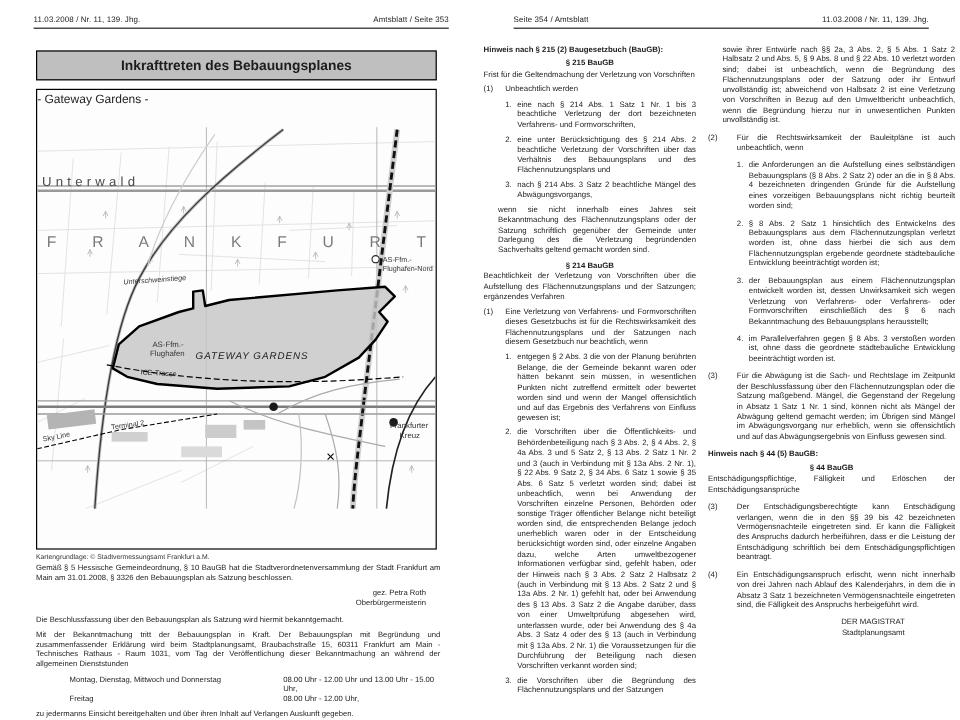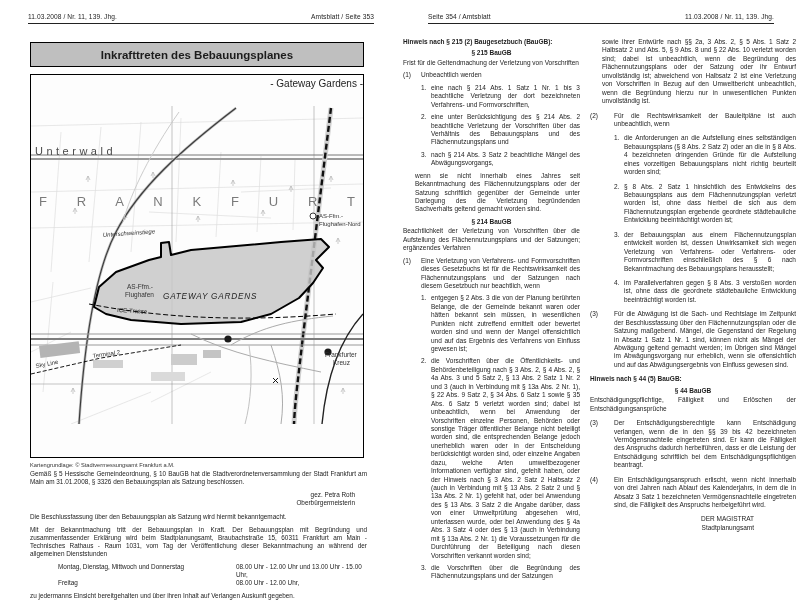--- a/index.html
+++ b/index.html
@@ -10,21 +10,21 @@
   .page-left { left:0; }
   .page-right { left:400px; }
   .hdr { position:absolute; left:28px; right:26px; top:13px; display:flex; justify-content:space-between;
          font-size:6.6px; border-bottom:1px solid #222; padding-bottom:2.5px; letter-spacing:.1px; }
   .title-box { position:absolute; left:30px; top:42px; width:334px; height:25px; background:#bfbfbf;
                border:1.4px solid #000; display:flex; align-items:center; justify-content:center;
                font-weight:bold; font-size:11.5px; }
   .map-box { position:absolute; left:30px; top:74px; width:334px; height:384px; border:1px solid #000;
              overflow:hidden; background:#fdfdfd; }
   .map-title { text-align:center; margin-top:9px; font-size:13.5px; color:#111; }
-  .map-subtitle { text-align:right; margin-top:3px; font-size:10px; color:#222; }
+  .map-subtitle { text-align:left; margin-top:3px; font-size:10px; color:#222; }
   .map-svg { display:block; margin-top:3px; }
   .map-caption { position:absolute; left:30px; top:461.5px; font-size:5.7px; color:#333; }
   .lp-flow { position:absolute; left:30px; top:470px; width:337px; font-size:6.4px; line-height:1.25;
              text-align:justify; }
   .lp-flow p { margin-bottom:5px; }
   .sig { text-align:right; padding-right:12px; line-height:1.3; margin:1px 0 5px 0; text-align-last:right; }
   .hrow { display:flex; margin-left:28px; text-align:left; }
   .hday { width:178px; flex:none; }
   .htime { flex:1; }
   .hours { margin-bottom:5px; }

